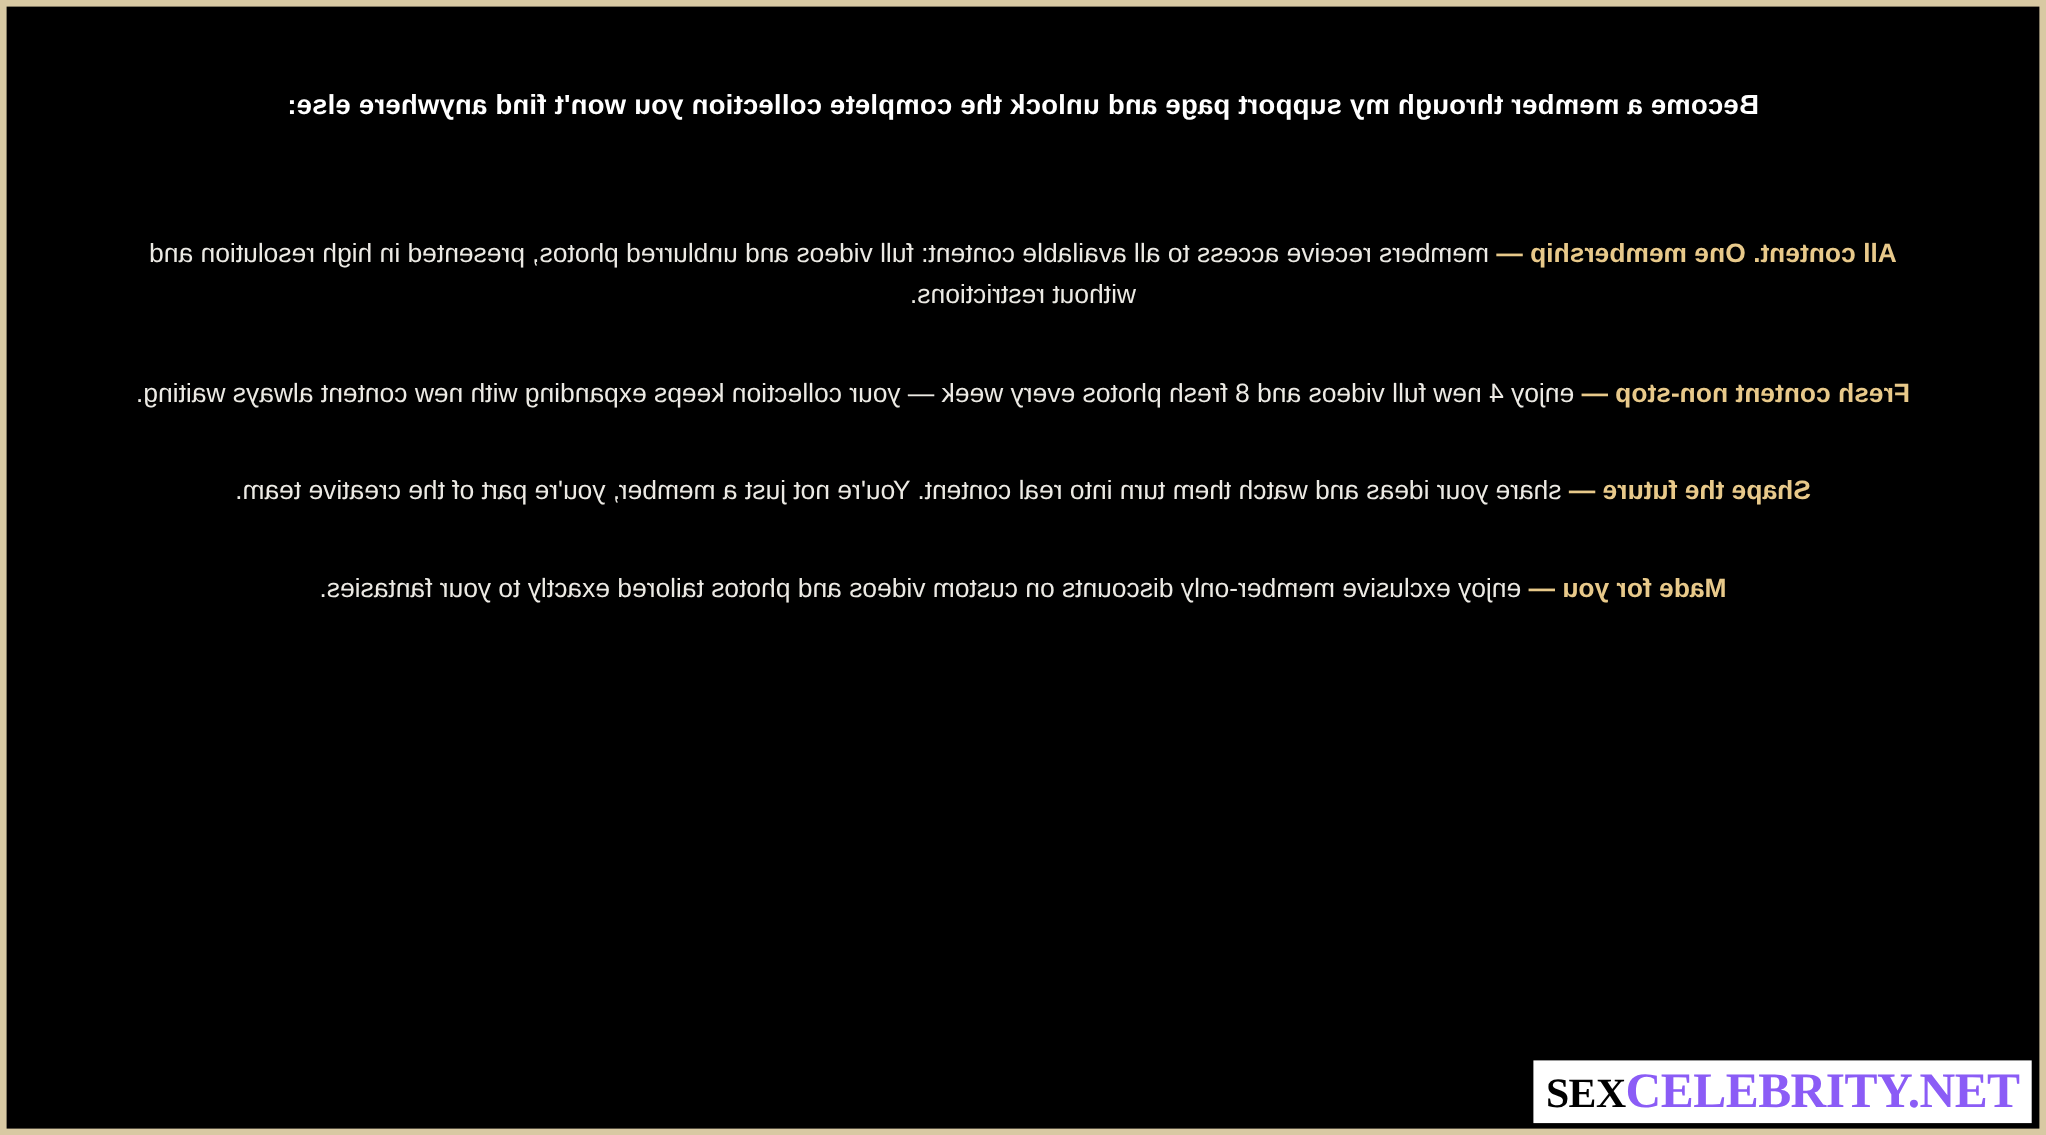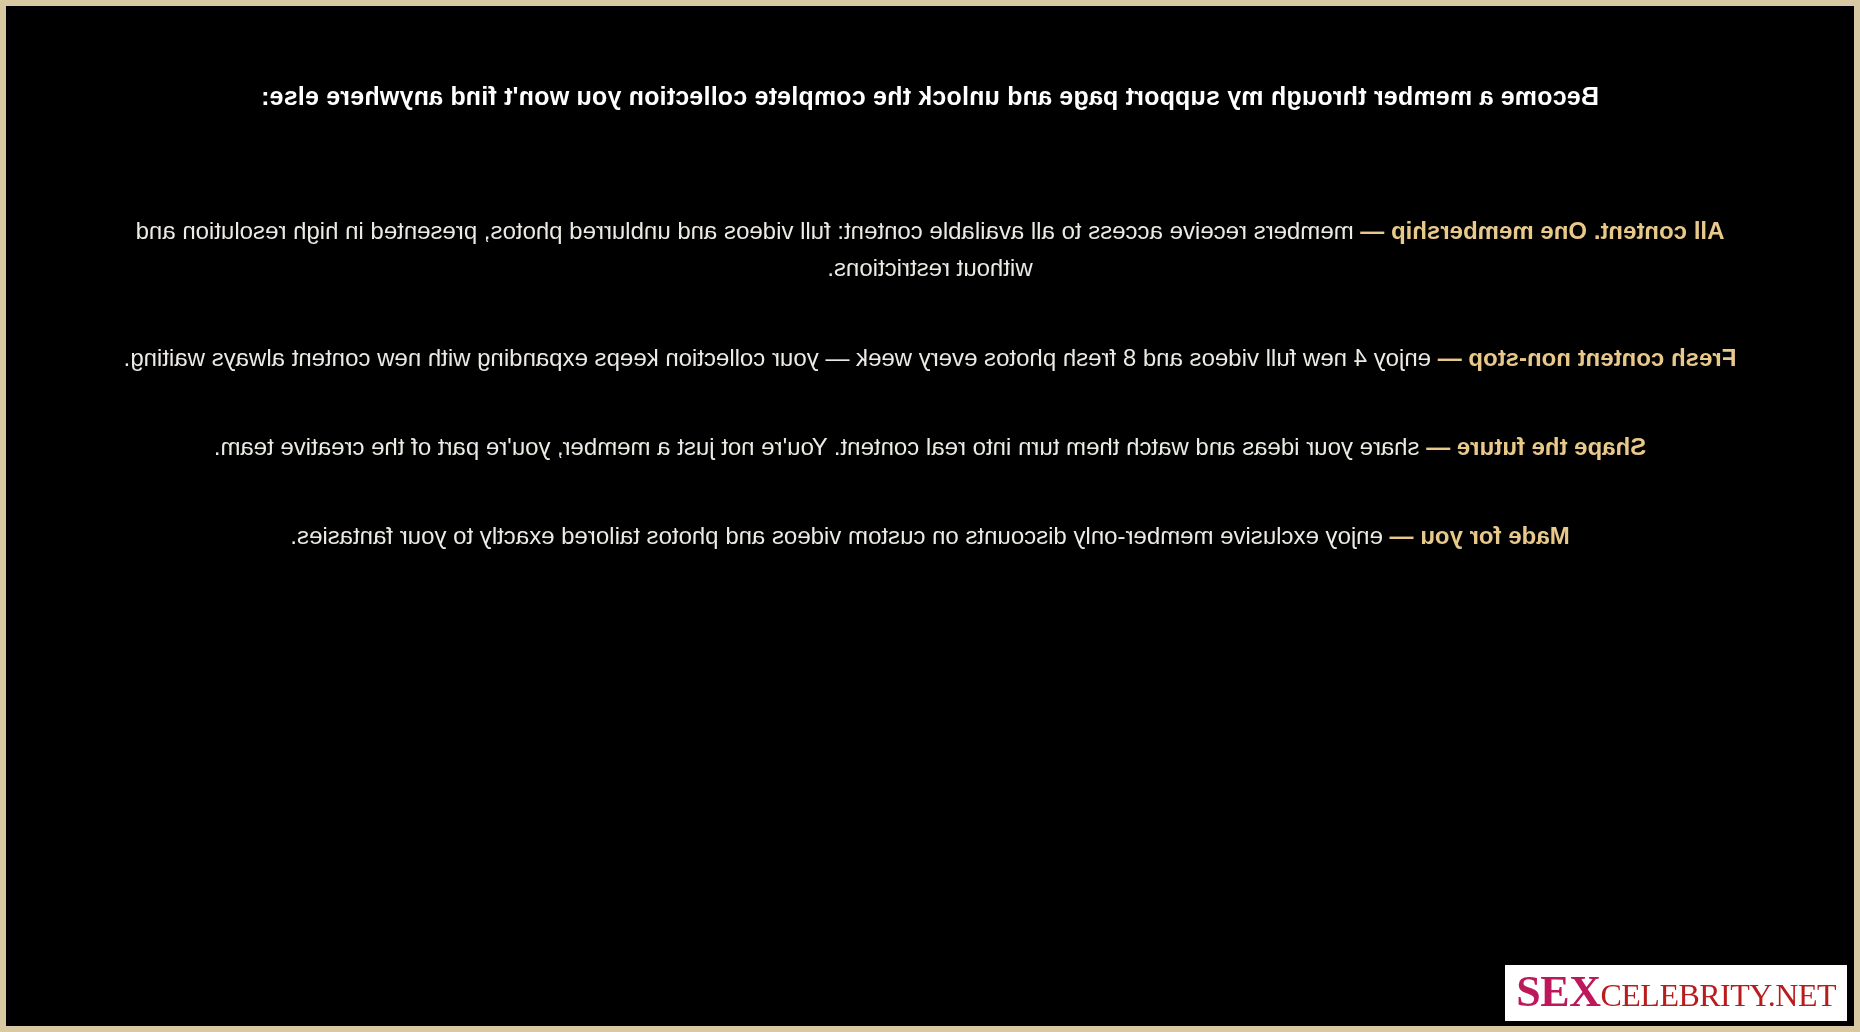--- a/index.html
+++ b/index.html
@@ -82,30 +82,30 @@
     bottom: 6px;
     background: #ffffff;
     padding: 4px 10px 6px 10px;
     display: flex;
     align-items: baseline;
     line-height: 1;
     box-shadow: 0 0 0 1px #ffffff;
   }
   .wm-sex {
     font-family: "Liberation Serif", serif;
-    font-size: 44px;
+    font-size: 38px;
     font-weight: bold;
-    color: #be185d;
+    color: #000000;
     letter-spacing: -0.5px;
   }
   .wm-celeb {
     font-family: "Liberation Serif", serif;
-    font-size: 32px;
-    font-weight: normal;
-    color: #b91c1c;
+    font-size: 45px;
+    font-weight: bold;
+    color: #8b5cf6;
     letter-spacing: -0.5px;
   }
 </style>
 </head>
 <body>
 
 <div class="page">
 
   <div class="mirror">
 

